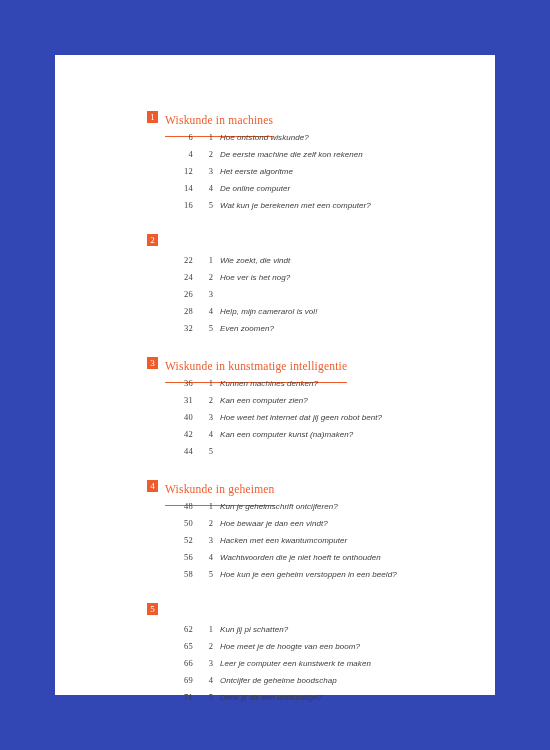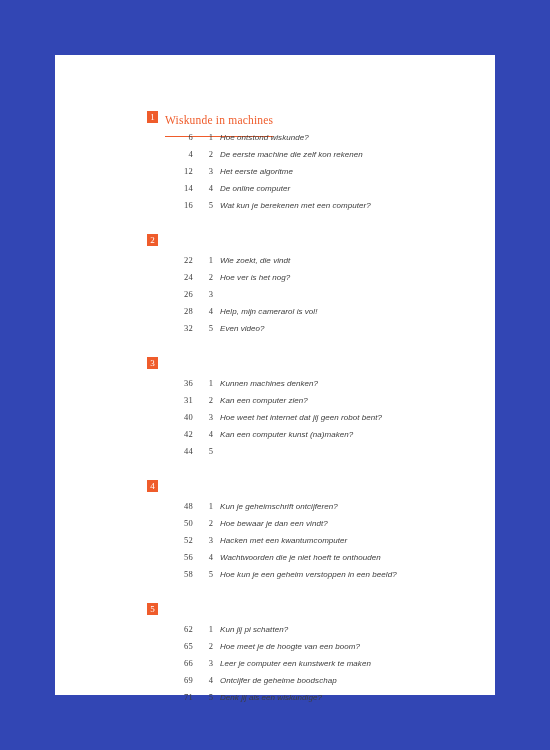--- a/index.html
+++ b/index.html
@@ -156,27 +156,28 @@
             <span class="e-idx">3</span>
           </div>
           <div class="entry">
             <span class="e-page">28</span>
             <span class="e-idx">4</span>
             <span class="e-title">Help, mijn camerarol is vol!</span>
           </div>
           <div class="entry">
             <span class="e-page">32</span>
             <span class="e-idx">5</span>
-            <span class="e-title">Even video?</span>
+            <span class="e-title">Even zoomen?</span>
           </div>
         </div>
       </div>
       <div class="section">
         <div class="sec-head">
           <span class="sec-num">3</span>
+          <div class="sec-title-wrap"><span class="sec-title">Wiskunde in kunstmatige intelligentie</span></div>
         </div>
         <div class="entries">
           <div class="entry">
             <span class="e-page">36</span>
             <span class="e-idx">1</span>
             <span class="e-title">Kunnen machines denken?</span>
           </div>
           <div class="entry">
             <span class="e-page">31</span>
             <span class="e-idx">2</span>
@@ -194,20 +195,21 @@
           </div>
           <div class="entry">
             <span class="e-page">44</span>
             <span class="e-idx">5</span>
           </div>
         </div>
       </div>
       <div class="section">
         <div class="sec-head">
           <span class="sec-num">4</span>
+          <div class="sec-title-wrap"><span class="sec-title">Wiskunde in geheimen</span></div>
         </div>
         <div class="entries">
           <div class="entry">
             <span class="e-page">48</span>
             <span class="e-idx">1</span>
             <span class="e-title">Kun je geheimschrift ontcijferen?</span>
           </div>
           <div class="entry">
             <span class="e-page">50</span>
             <span class="e-idx">2</span>

